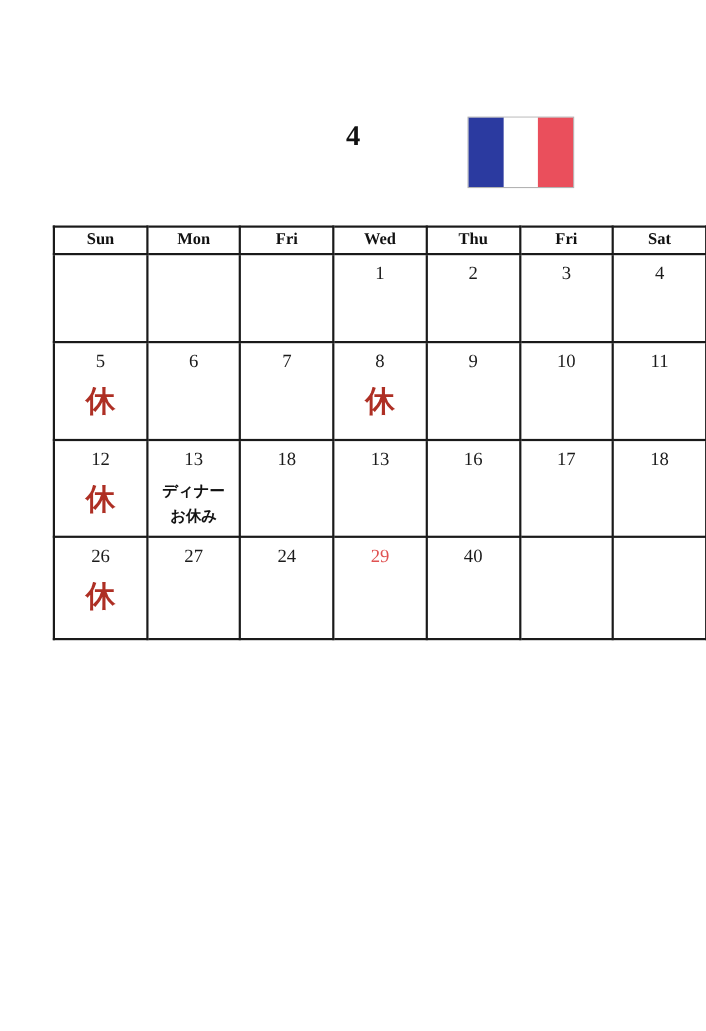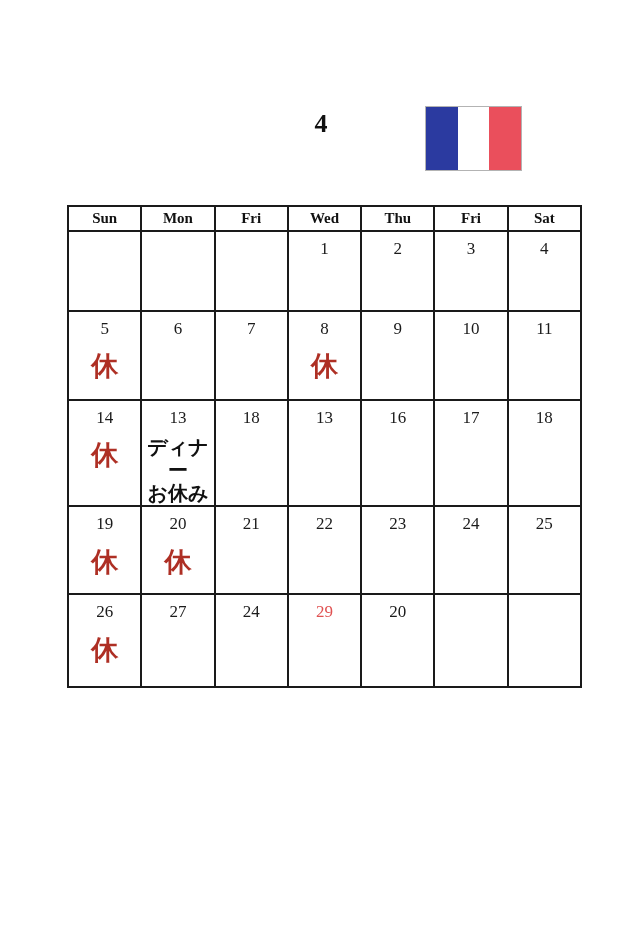--- a/index.html
+++ b/index.html
@@ -49,23 +49,23 @@
     border: 1px solid #b3b3b3;
   }
   .flag .stripe { flex: 1 1 0; }
   .stripe-blue  { background: var(--flag-blue); }
   .stripe-white { background: var(--flag-white); }
   .stripe-red   { background: var(--flag-red); }
 
   
   table.calendar {
     position: absolute;
-    left: 67px;
+    left: 48px;
     top: 205px;
-    width: 515px;
+    width: 595px;
     border-collapse: collapse;
     table-layout: fixed;
   }
   table.calendar th,
   table.calendar td {
     border: 2px solid #1a1a1a;
     background: #ffffff;
   }
   table.calendar th {
     height: 20px;
@@ -98,21 +98,21 @@
     font-family: "DejaVu Sans", sans-serif;
     font-weight: bold;
     font-size: 27px;
     color: var(--closed-color);
     margin-top: 12px;
     line-height: 1.1;
   }
   .note {
     font-family: "DejaVu Sans", sans-serif;
     font-weight: bold;
-    font-size: 20px;
+    font-size: 14px;
     color: #111111;
     margin-top: 8px;
   }
   .note-line { line-height: 23px; }
 </style>
 </head>
 <body>
 
 <div class="page">
 
@@ -182,21 +182,21 @@
           </td>
           <td>
             <div class="day-num">10</div>
           </td>
           <td>
             <div class="day-num">11</div>
           </td>
         </tr>
         <tr class="week-2">
           <td>
-            <div class="day-num">14</div>
+            <div class="day-num">12</div>
             <div class="closed-mark">休</div>
           </td>
           <td>
             <div class="day-num">13</div>
             <div class="note">
               <div class="note-line">ディナー</div>
               <div class="note-line">お休み</div>
             </div>
           </td>
           <td>
@@ -208,61 +208,36 @@
           <td>
             <div class="day-num">16</div>
           </td>
           <td>
             <div class="day-num">17</div>
           </td>
           <td>
             <div class="day-num">18</div>
           </td>
         </tr>
-        <tr class="week-3">
-          <td>
-            <div class="day-num">19</div>
-            <div class="closed-mark">休</div>
-          </td>
-          <td>
-            <div class="day-num">20</div>
-            <div class="closed-mark">休</div>
-          </td>
-          <td>
-            <div class="day-num">21</div>
-          </td>
-          <td>
-            <div class="day-num">22</div>
-          </td>
-          <td>
-            <div class="day-num">23</div>
+        <tr class="week-4">
+          <td>
+            <div class="day-num">26</div>
+            <div class="closed-mark">休</div>
+          </td>
+          <td>
+            <div class="day-num">27</div>
           </td>
           <td>
             <div class="day-num">24</div>
           </td>
           <td>
-            <div class="day-num">25</div>
-          </td>
-        </tr>
-        <tr class="week-4">
-          <td>
-            <div class="day-num">26</div>
-            <div class="closed-mark">休</div>
-          </td>
-          <td>
-            <div class="day-num">27</div>
-          </td>
-          <td>
-            <div class="day-num">24</div>
-          </td>
-          <td>
             <div class="day-num holiday">29</div>
           </td>
           <td>
-            <div class="day-num">20</div>
+            <div class="day-num">40</div>
           </td>
           <td>
             <div class="day-num"></div>
           </td>
           <td>
             <div class="day-num"></div>
           </td>
         </tr>
       </tbody>
   </table>

